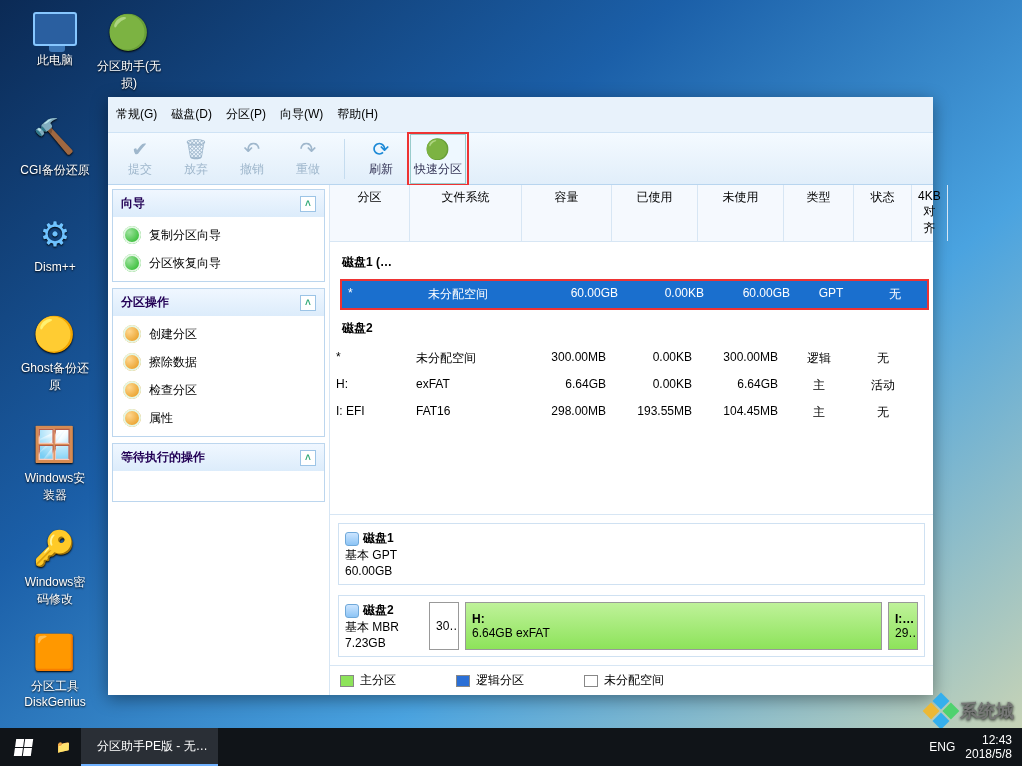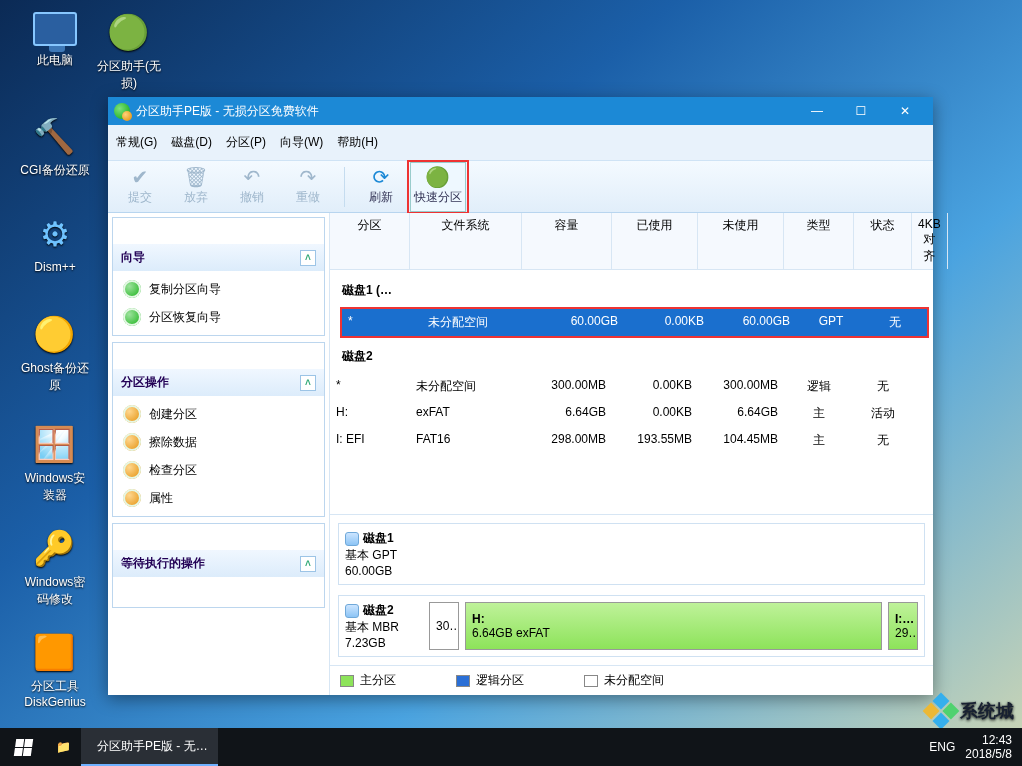--- a/index.html
+++ b/index.html
@@ -23,21 +23,21 @@
   .tbtn { width:56px; height:50px; display:flex; flex-direction:column; align-items:center; justify-content:center; gap:2px; color:#335; }
   .tbtn.disabled{color:#9fb7cc;}
   .tbtn .ic{font-size:20px;line-height:1;}
   .tsep{width:1px;height:40px;background:#c5dcef;margin:0 8px;}
   .quick { border:2px solid #e33; padding:0 1px; margin-left:-2px;}
   .quick .tbtn{border:1px solid #9cc;background:#eef8ff;}
   
   .body { flex:1; display:flex; min-height:0;}
   .sidebar { width:222px; background:#fff; border-right:1px solid #d7e6f4; padding:4px; display:flex; flex-direction:column; gap:6px; font-size:12px; overflow:auto;}
   .panel { border:1px solid #bcd6ee; }
-  .panel-h { background:linear-gradient(#f0f7ff,#dcecfb); padding:5px 8px; font-weight:bold; color:#205; display:flex; align-items:center;margin-top:26px; }
+  .panel-h { background:linear-gradient(#f0f7ff,#dcecfb); padding:5px 8px; font-weight:bold; color:#205; display:flex; align-items:center; }
   .panel-h .chev { margin-left:auto; width:16px;height:16px;border:1px solid #9cc4e6;background:#fff;display:flex;align-items:center;justify-content:center;font-size:10px;color:#3a7;}
   .panel-b { padding:4px 2px; }
   .sitem { display:flex; align-items:center; gap:8px; padding:5px 8px; cursor:default;}
   .sitem .sic{width:18px;height:18px;border-radius:50%;background:radial-gradient(circle at 35% 35%,#9de29d,#0cae0c);box-shadow:inset 0 0 0 2px #e5f7e5;}
   .sitem .sic.o{background:radial-gradient(circle at 35% 35%,#ffd78f,#e08a00);}
   
   .main { flex:1; display:flex; flex-direction:column; min-width:0; }
   .grid-head { display:grid; grid-template-columns: 80px 112px 90px 86px 86px 70px 58px 1fr; font-size:12px; background:#f5f9fe; border-bottom:1px solid #d7e6f4; }
   .grid-head div{ padding:4px 6px; border-right:1px solid #d7e6f4; text-align:center;}
   .listarea { flex:1; overflow:auto; font-size:12px; padding:4px 0 0 0; }
@@ -66,21 +66,21 @@
   .sw.white{background:#fff;}
   
   .taskbar { position:absolute; left:0; right:0; bottom:0; height:38px; background:#101418; display:flex; align-items:center; color:#fff; font-size:12px;}
   .start{width:46px;height:38px;display:flex;align-items:center;justify-content:center;}
   .win-logo{display:grid;grid-template-columns:8px 8px;grid-template-rows:8px 8px;gap:1px;transform:skewX(-8deg);}
   .win-logo span{background:#fff;}
   .tbitem{height:38px;display:flex;align-items:center;padding:0 10px;gap:6px;}
   .tbitem.active{background:#2a2f36;border-bottom:2px solid #6fb1ff;}
   .tray{margin-left:auto;display:flex;align-items:center;gap:10px;padding:0 10px;}
   .clock{text-align:right;line-height:1.2;}
-  .watermark{position:absolute;right:8px;bottom:42px;color:#0f172a;font-size:18px;font-weight:bold;display:flex;align-items:center;gap:6px;opacity:.95;text-shadow:0 1px 3px #000;}
+  .watermark{position:absolute;right:8px;bottom:42px;color:#737373;font-size:18px;font-weight:bold;display:flex;align-items:center;gap:6px;opacity:.95;text-shadow:0 1px 3px #000;}
   .wm-ic{display:grid;grid-template-columns:12px 12px;grid-template-rows:12px 12px;transform:rotate(45deg);gap:2px;}
   .wm-ic span:nth-child(1){background:#2eaef0;} .wm-ic span:nth-child(2){background:#4ad36b;} .wm-ic span:nth-child(3){background:#f0b82e;} .wm-ic span:nth-child(4){background:#2eaef0;}
 </style>
 </head>
 <body>
 
 <div class="desktop">
   <div class="dicon" style="left:18px;top:8px">
     <div class="monitor"></div>
     <div>此电脑</div>
@@ -114,29 +114,20 @@
 码修改</div>
   </div>
   <div class="dicon" style="left:18px;top:628px">
     <div class="glyph" style="color:#f08a2a">🟧</div>
     <div style="white-space:pre-line">分区工具
 DiskGenius</div>
   </div>
 </div>
 
 <div class="window">
-  <div class="titlebar">
-    <div class="ticon"></div>
-    <div>分区助手PE版 - 无损分区免费软件</div>
-    <div class="winbtns">
-      <div class="winbtn">―</div>
-      <div class="winbtn">☐</div>
-      <div class="winbtn close">✕</div>
-    </div>
-  </div>
 
   <div class="menubar">
     <span>常规(G)</span>
     <span>磁盘(D)</span>
     <span>分区(P)</span>
     <span>向导(W)</span>
     <span>帮助(H)</span>
   </div>
 
   <div class="toolbar">

